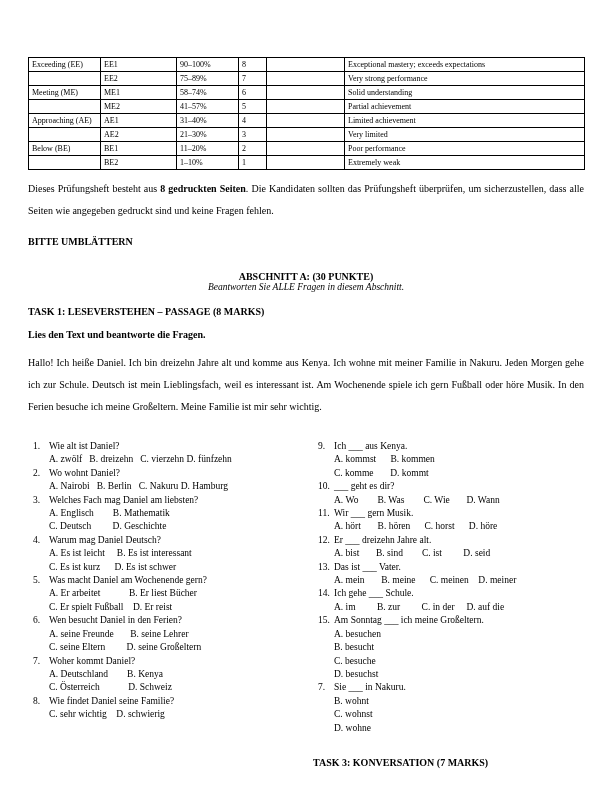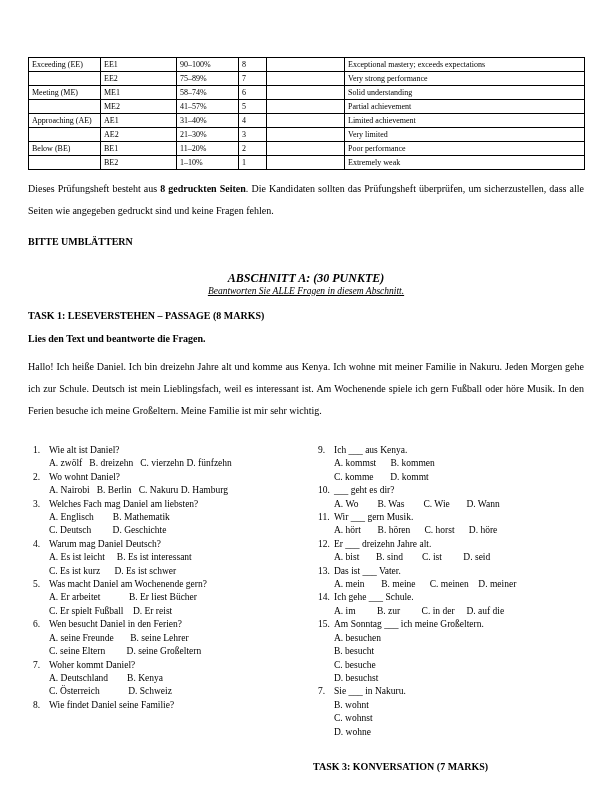--- a/index.html
+++ b/index.html
@@ -36,22 +36,22 @@
     font-size: 10px;
     line-height: 22px;
     text-align: justify;
   }
   .turn-over {
     margin: 14px 0 6px 0;
     font-size: 10px;
     font-weight: bold;
   }
   .section-head { margin-top: 24px; text-align: center; }
-  .section-title { font-size: 12px; font-weight: bold; font-style: italic; }
-  .section-sub { font-size: 9.5px; font-style: italic; text-decoration: underline; }
+  .section-title { font-size: 10px; font-weight: bold; }
+  .section-sub { font-size: 9.5px; font-style: italic; }
   .task-title {
     margin: 0;
     font-size: 10px;
     font-weight: bold;
   }
   .task1 { margin-top: 14px; }
   .instruction {
     margin: 12px 0 4px 0;
     font-size: 10px;
     font-weight: bold;
@@ -224,20 +224,21 @@
               <span class="q-text">Woher kommt Daniel?</span>
             </div>
             <div class="q-options">A. Deutschland        B. Kenya</div>
             <div class="q-options">C. Österreich            D. Schweiz</div>
           </div>
           <div class="question">
             <div class="q-head">
               <span class="q-num">8.</span>
               <span class="q-text">Wie findet Daniel seine Familie?</span>
             </div>
+            <div class="q-options">C. sehr wichtig    D. schwierig</div>
           </div>
         </div>
     </div>
     <div class="col col-right">
       <div class="questions">
           <div class="question">
             <div class="q-head">
               <span class="q-num">9.</span>
               <span class="q-text">Ich ___ aus Kenya.</span>
             </div>

